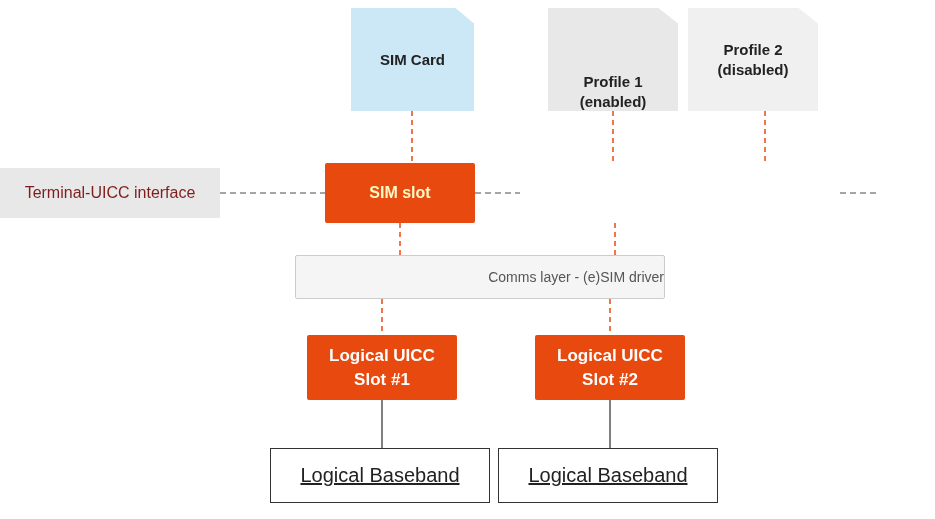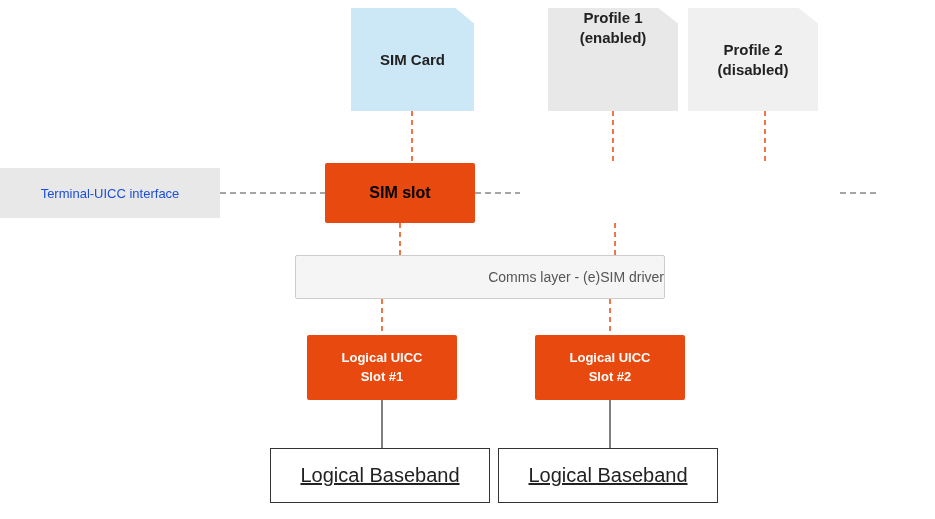--- a/index.html
+++ b/index.html
@@ -34,21 +34,21 @@
 
     .profile1-box {
       position: absolute;
       top: 8px;
       left: 548px;
       width: 130px;
       height: 103px;
       background: #e8e8e8;
       clip-path: polygon(0 0, 85% 0, 100% 15%, 100% 100%, 0 100%);
       display: flex;
-      align-items: flex-start;
+      align-items: flex-end;
       justify-content: center;
     }
 
     .profile2-box {
       position: absolute;
       top: 8px;
       left: 688px;
       width: 130px;
       height: 103px;
       background: #f0f0f0;
@@ -73,22 +73,22 @@
       left: 0px;
       width: 220px;
       height: 50px;
       background: #e8e8e8;
       display: flex;
       align-items: center;
       justify-content: center;
     }
 
     .terminal-label {
-      font-size: 13px;
-      color: #1d4ed8;
+      font-size: 16px;
+      color: #7f1d1d;
       text-align: left;
       padding: 0 8px;
     }
 
     
     .sim-slot-box {
       position: absolute;
       top: 163px;
       left: 325px;
       width: 150px;
@@ -110,21 +110,21 @@
       background: #e8490f;
       display: flex;
       align-items: center;
       justify-content: center;
       border-radius: 2px;
     }
 
     .slot-label {
       font-size: 16px;
       font-weight: 600;
-      color: #000000;
+      color: #fef9c3;
       text-align: center;
     }
 
     
     .comms-layer-box {
       position: absolute;
       top: 255px;
       left: 295px;
       width: 370px;
       height: 44px;
@@ -162,21 +162,21 @@
       width: 150px;
       height: 65px;
       background: #e8490f;
       display: flex;
       align-items: center;
       justify-content: center;
       border-radius: 2px;
     }
 
     .logical-label {
-      font-size: 13px;
+      font-size: 17px;
       font-weight: 600;
       color: #fff;
       text-align: center;
       line-height: 1.4;
     }
 
     
     .baseband-1 {
       position: absolute;
       top: 448px;

